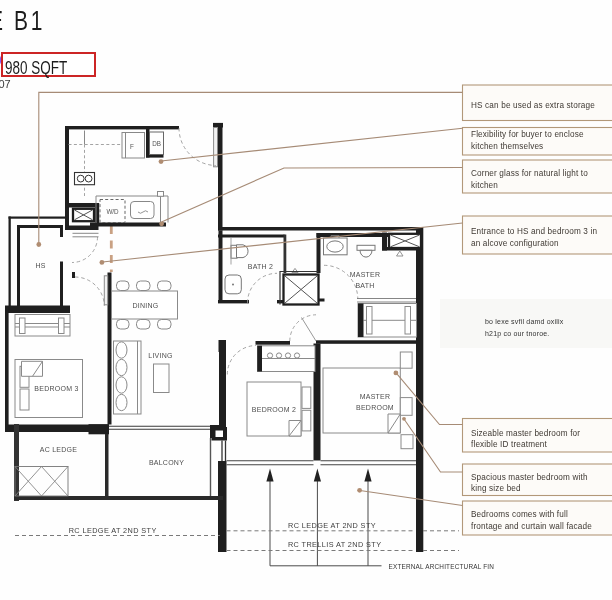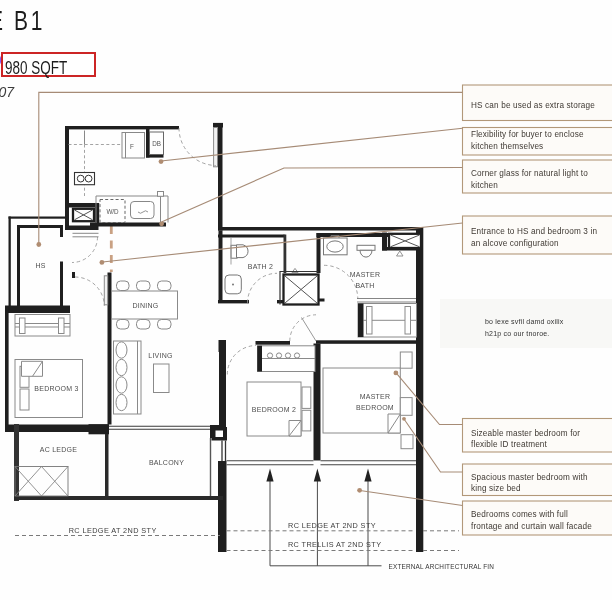--- a/index.html
+++ b/index.html
@@ -4,21 +4,21 @@
 <style>
   html,body{margin:0;padding:0;}
   body{width:612px;height:600px;position:relative;overflow:hidden;background:#fefefe;
        font-family:"Liberation Sans", sans-serif;}
   .abs{position:absolute;}
   #bigtxt{left:-11px;top:7px;font-size:28px;line-height:1;color:#1c1c1c;white-space:pre;transform:scaleX(0.75);transform-origin:left top;}
   #b1{left:14px;top:7px;font-size:28px;letter-spacing:3.5px;line-height:1;color:#1c1c1c;transform:scaleX(0.75);transform-origin:left top;}
   #om{left:-1px;top:53px;font-size:16px;line-height:1;color:#8b5cf6;letter-spacing:0.2px;}
   #redbox{left:0.5px;top:52px;width:91px;height:21px;border:2.8px solid #cc2525;background:#fff;}
   #sqft{left:5px;top:58px;font-size:19px;line-height:1;color:#1c1c1c;transform:scaleX(0.71);transform-origin:left top;}
-  #n07{left:-1.5px;top:85px;font-size:14px;line-height:1;color:#3c3c3c;font-style:italic;}
+  #n07{left:-1.5px;top:79px;font-size:11px;line-height:1;color:#3c3c3c;}
   #wmband{left:440px;top:299px;width:172px;height:49px;background:#f1efec;opacity:0.4;}
   .wm{color:#333;font-size:7px;letter-spacing:0.2px;filter:blur(0.45px);}
 </style>
 </head>
 <body>
 <div class="abs" id="wmband"></div>
 <div class="abs" id="bigtxt">E</div>
 <div class="abs" id="b1">B1</div>
 <div class="abs" id="om">OM</div>
 <div class="abs" id="redbox"></div>

